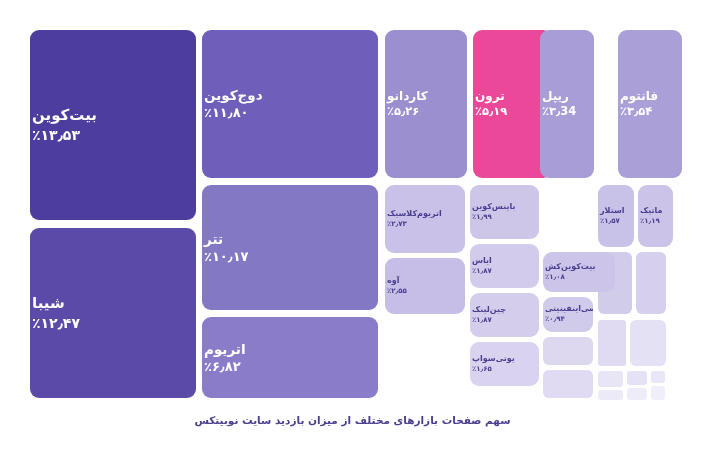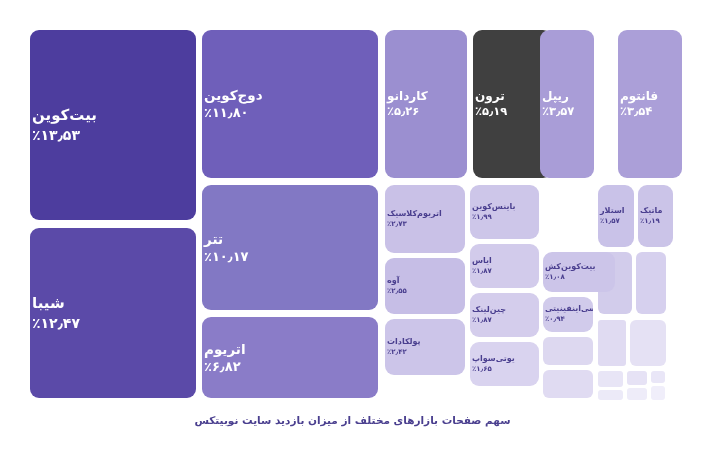--- a/index.html
+++ b/index.html
@@ -86,27 +86,27 @@
       <span class="pc">٪۱۰٫۱۷</span>
     </div>
     <div class="tile s-lg" style="left: 202px; top: 317px; width: 176px; height: 81px; background: rgb(138, 124, 200); color: rgb(255, 255, 255);">
       <span class="nm">اتریوم</span>
       <span class="pc">٪۶٫۸۲</span>
     </div>
     <div class="tile s-md" style="left: 385px; top: 30px; width: 82px; height: 148px; background: rgb(155, 143, 208); color: rgb(255, 255, 255);">
       <span class="nm">کاردانو</span>
       <span class="pc">٪۵٫۲۶</span>
     </div>
-    <div class="tile s-md" style="left: 473px; top: 30px; width: 79px; height: 148px; background: #404040; color: rgb(255, 255, 255);">
+    <div class="tile s-md" style="left: 473px; top: 30px; width: 79px; height: 148px; background: #ec4899; color: rgb(255, 255, 255);">
       <span class="nm">ترون</span>
       <span class="pc">٪۵٫۱۹</span>
     </div>
     <div class="tile s-md" style="left: 540px; top: 30px; width: 54px; height: 148px; background: rgb(169, 157, 215); color: rgb(255, 255, 255);">
       <span class="nm">ریپل</span>
-      <span class="pc">٪۳٫۵۷</span>
+      <span class="pc">٪۳٫34</span>
     </div>
     <div class="tile s-md" style="left: 618px; top: 30px; width: 64px; height: 148px; background: rgb(171, 159, 216); color: rgb(255, 255, 255);">
       <span class="nm">فانتوم</span>
       <span class="pc">٪۳٫۵۴</span>
     </div>
     <div class="tile s-sm" style="left: 385px; top: 185px; width: 80px; height: 68px; background: rgb(201, 193, 231); color: rgb(74, 63, 143);">
       <span class="nm">اتریوم‌کلاسیک</span>
       <span class="pc">٪۲٫۷۳</span>
     </div>
     <div class="tile s-sm" style="left: 470px; top: 185px; width: 69px; height: 54px; background: rgb(205, 198, 233); color: rgb(74, 63, 143);">
@@ -138,18 +138,14 @@
       <span class="pc">٪۱٫۰۸</span>
     </div>
     <div class="tile s-sm" style="left: 543px; top: 297px; width: 50px; height: 35px; background: rgb(209, 203, 235); color: rgb(74, 63, 143);">
       <span class="nm">اکسی‌اینفینیتی</span>
       <span class="pc">٪۰٫۹۴</span>
     </div>
     <div class="tile s-sm" style="left: 470px; top: 342px; width: 69px; height: 44px; background: rgb(217, 211, 239); color: rgb(74, 63, 143);">
       <span class="nm">یوتی‌سواپ</span>
       <span class="pc">٪۱٫۶۵</span>
     </div>
-    <div class="tile s-sm" style="left: 385px; top: 319px; width: 80px; height: 56px; background: rgb(204, 197, 233); color: rgb(74, 63, 143);">
-      <span class="nm">پولکادات</span>
-      <span class="pc">٪۲٫۴۲</span>
-    </div>
   </div>
 <div class="caption">سهم صفحات بازارهای مختلف از میزان بازدید سایت نوبیتکس</div>
 
 </body></html>

